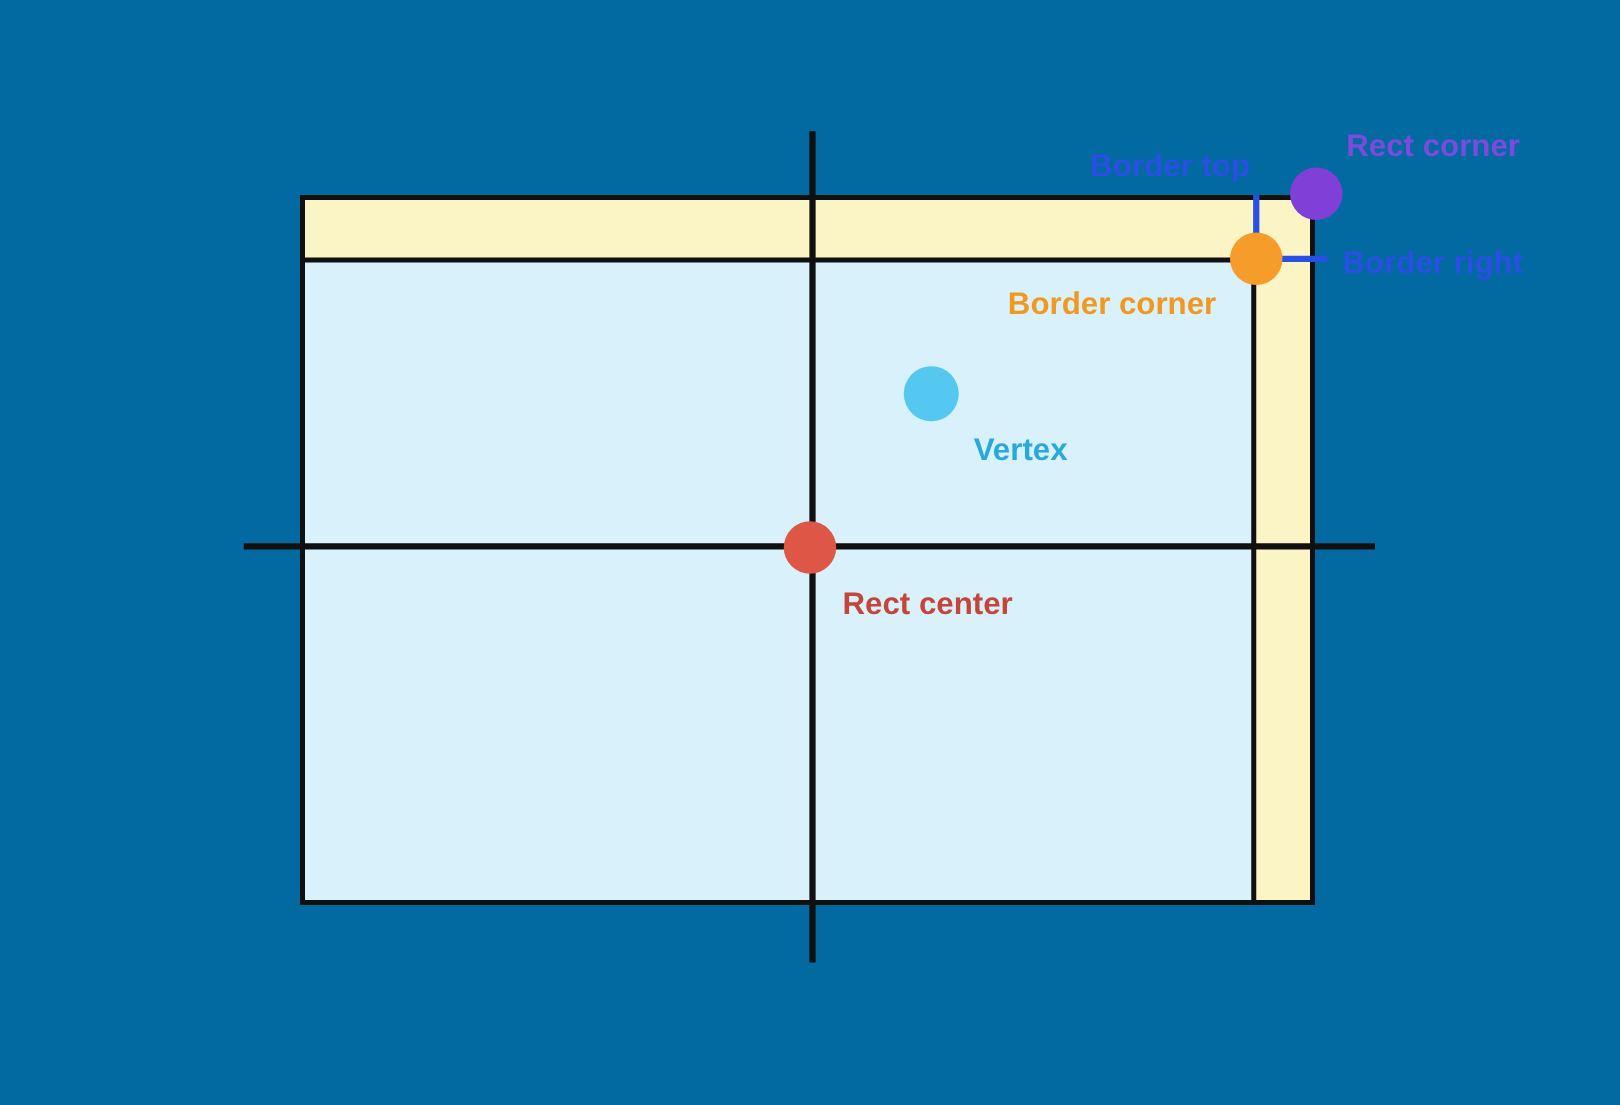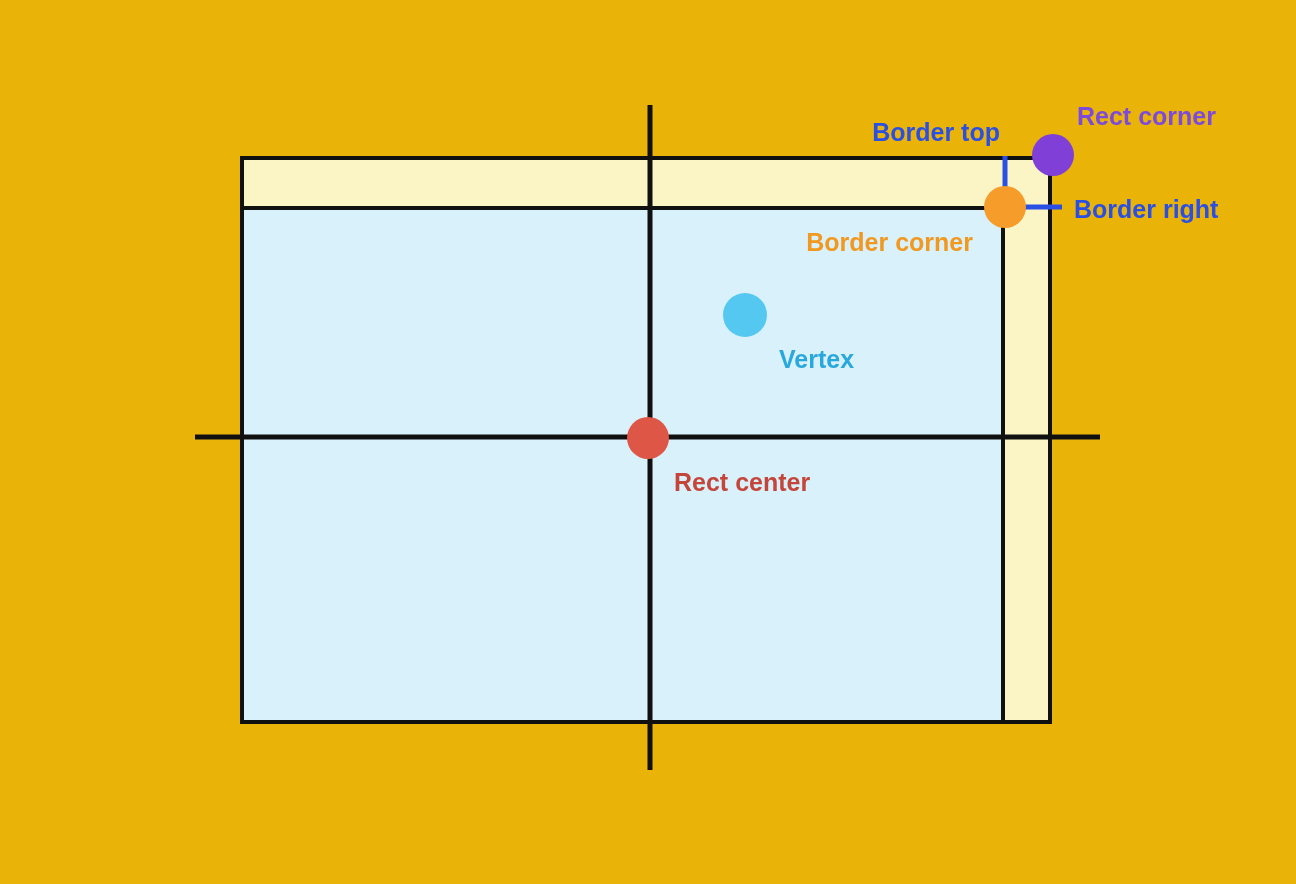--- a/index.html
+++ b/index.html
@@ -5,21 +5,21 @@
   html, body {
     margin: 0;
     padding: 0;
     background: #ffffff;
     font-family: "Liberation Sans", sans-serif;
   }
   .stage {
     position: relative;
     width: 1296px;
     height: 884px;
-    background: #eab308;
+    background: #0369a1;
     overflow: hidden;
   }
   svg { display: block; }
   .diagram-label {
     font-family: "Liberation Sans", sans-serif;
     font-size: 25px;
     font-weight: 700;
   }
 </style>
 </head>

